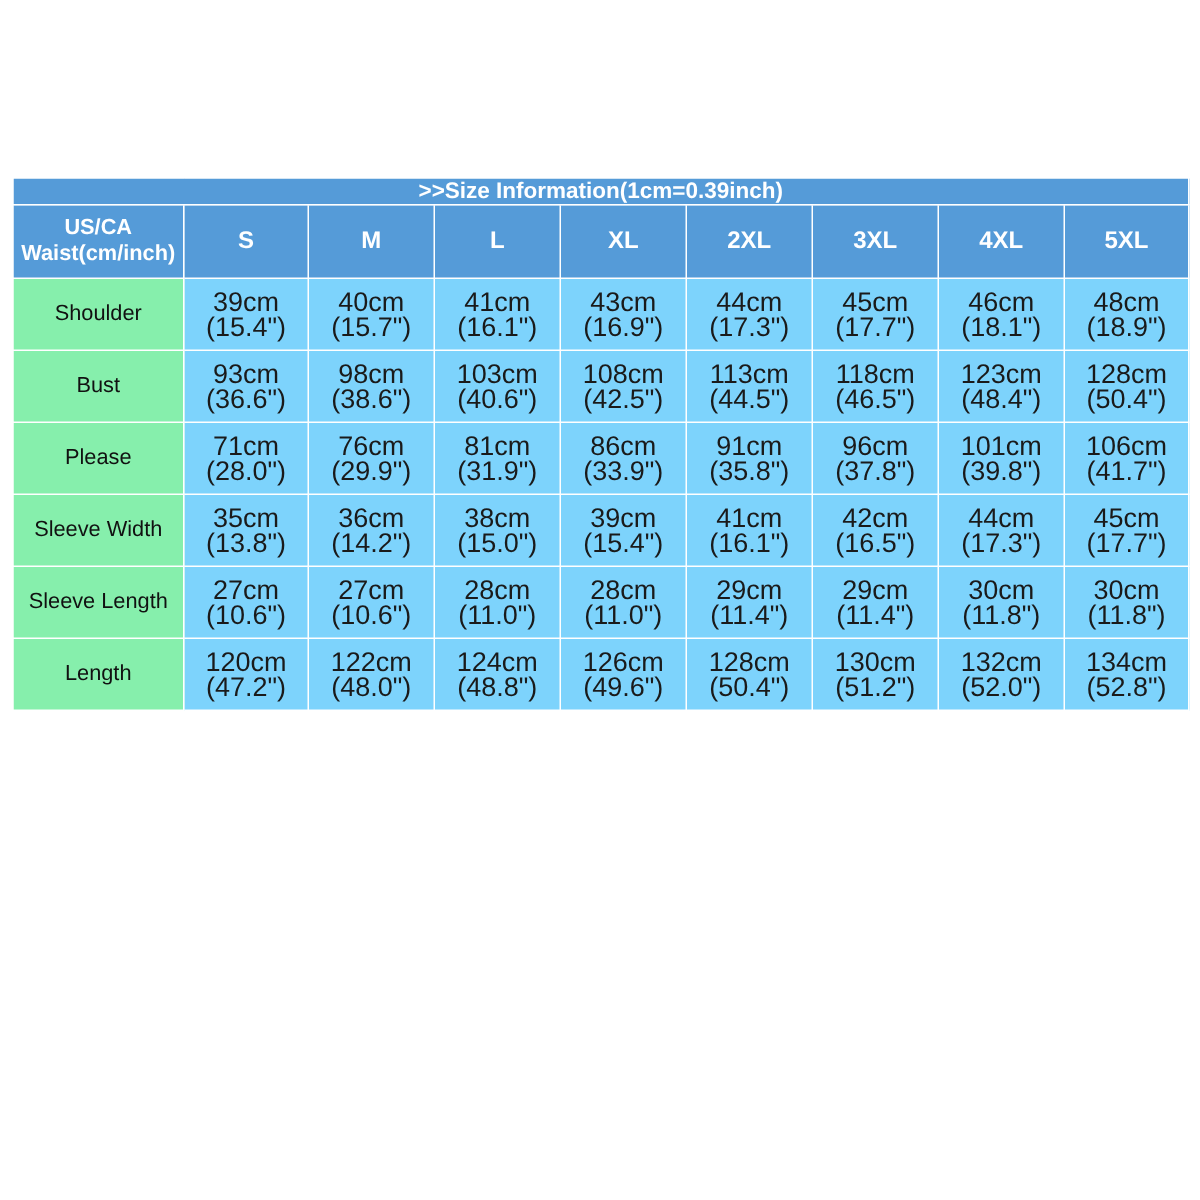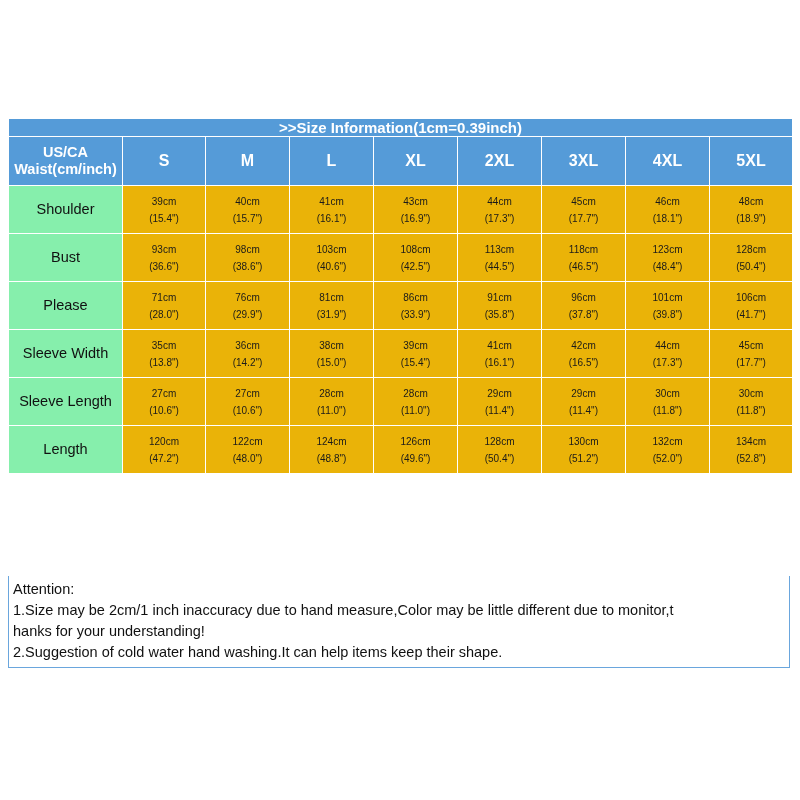--- a/index.html
+++ b/index.html
@@ -67,23 +67,23 @@
   }
   .sub-row td {
     background: #559bd8;
     color: #ffffff;
     font-weight: bold;
     font-size: 15px;
     height: 23px;
   }
   
   .data-row td {
-    background: #eab308;
+    background: #7dd3fc;
     color: #1a1a1a;
-    font-size: 10px;
+    font-size: 18px;
     height: 47px;
     line-height: 17px;
   }
   .data-row td.label {
     background: #86efac;
     font-size: 14.5px;
     color: #111111;
   }
   .cellval .cm { display: block; }
   .cellval .inch { display: block; }
@@ -359,20 +359,14 @@
             </td>
           <td class="cellval">
               <span class="cm">134cm</span>
               <span class="inch">(52.8")</span>
             </td>
         </tr>
       </tbody>
     </table>
   </div>
 
-  <div class="attention">
-    <p>Attention:</p>
-    <p>1.Size may be 2cm/1 inch inaccuracy due to hand measure,Color may be little different due to monitor,t</p>
-    <p>hanks for your understanding!</p>
-    <p>2.Suggestion of cold water hand washing.It can help items keep their shape.</p>
-  </div>
 
 </div>
 
 </body></html>

